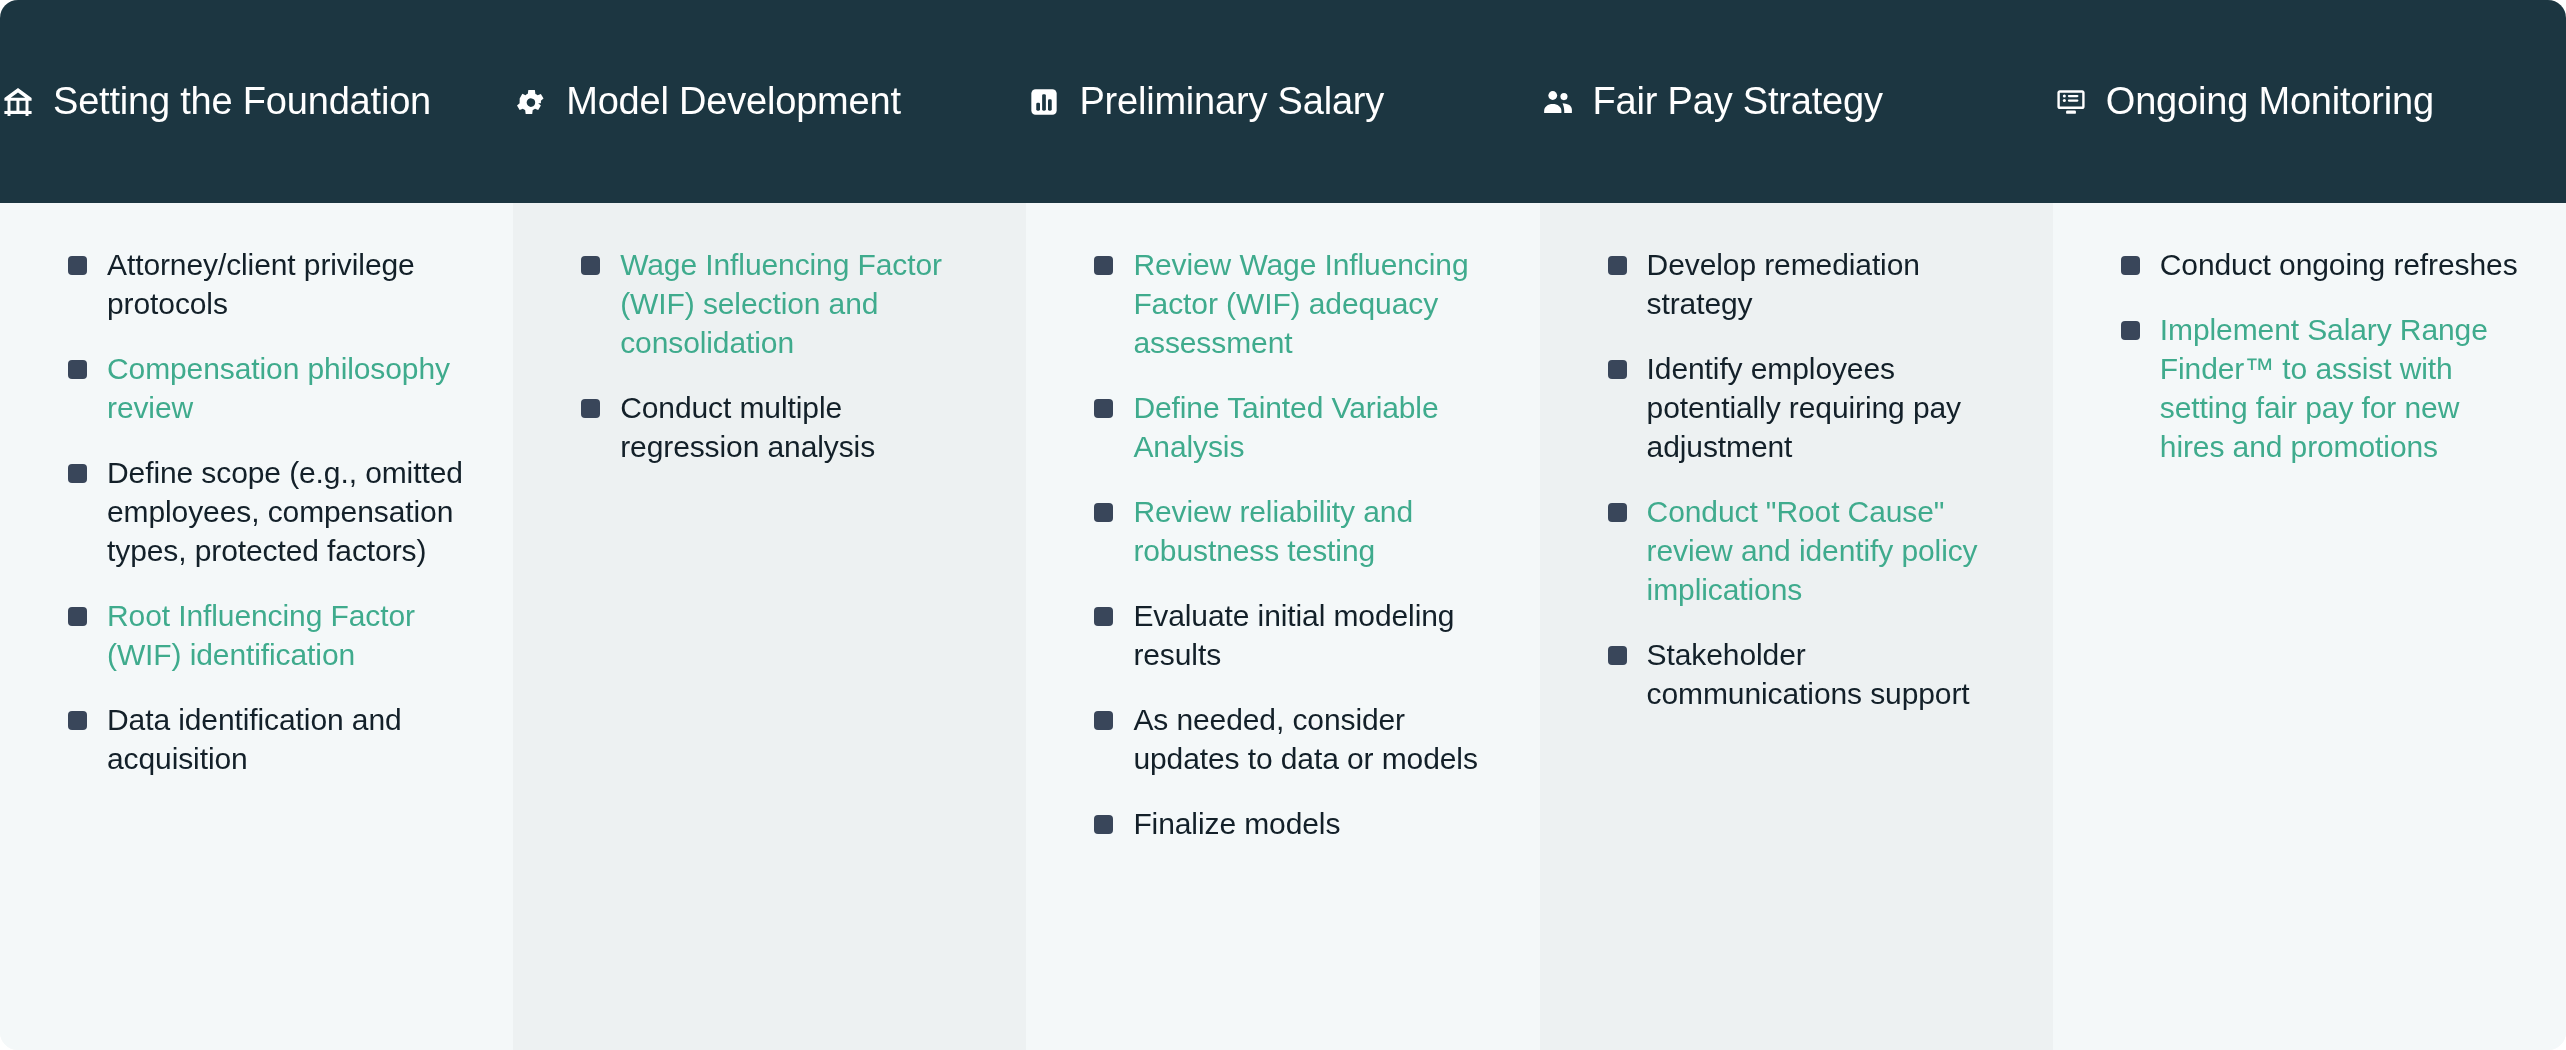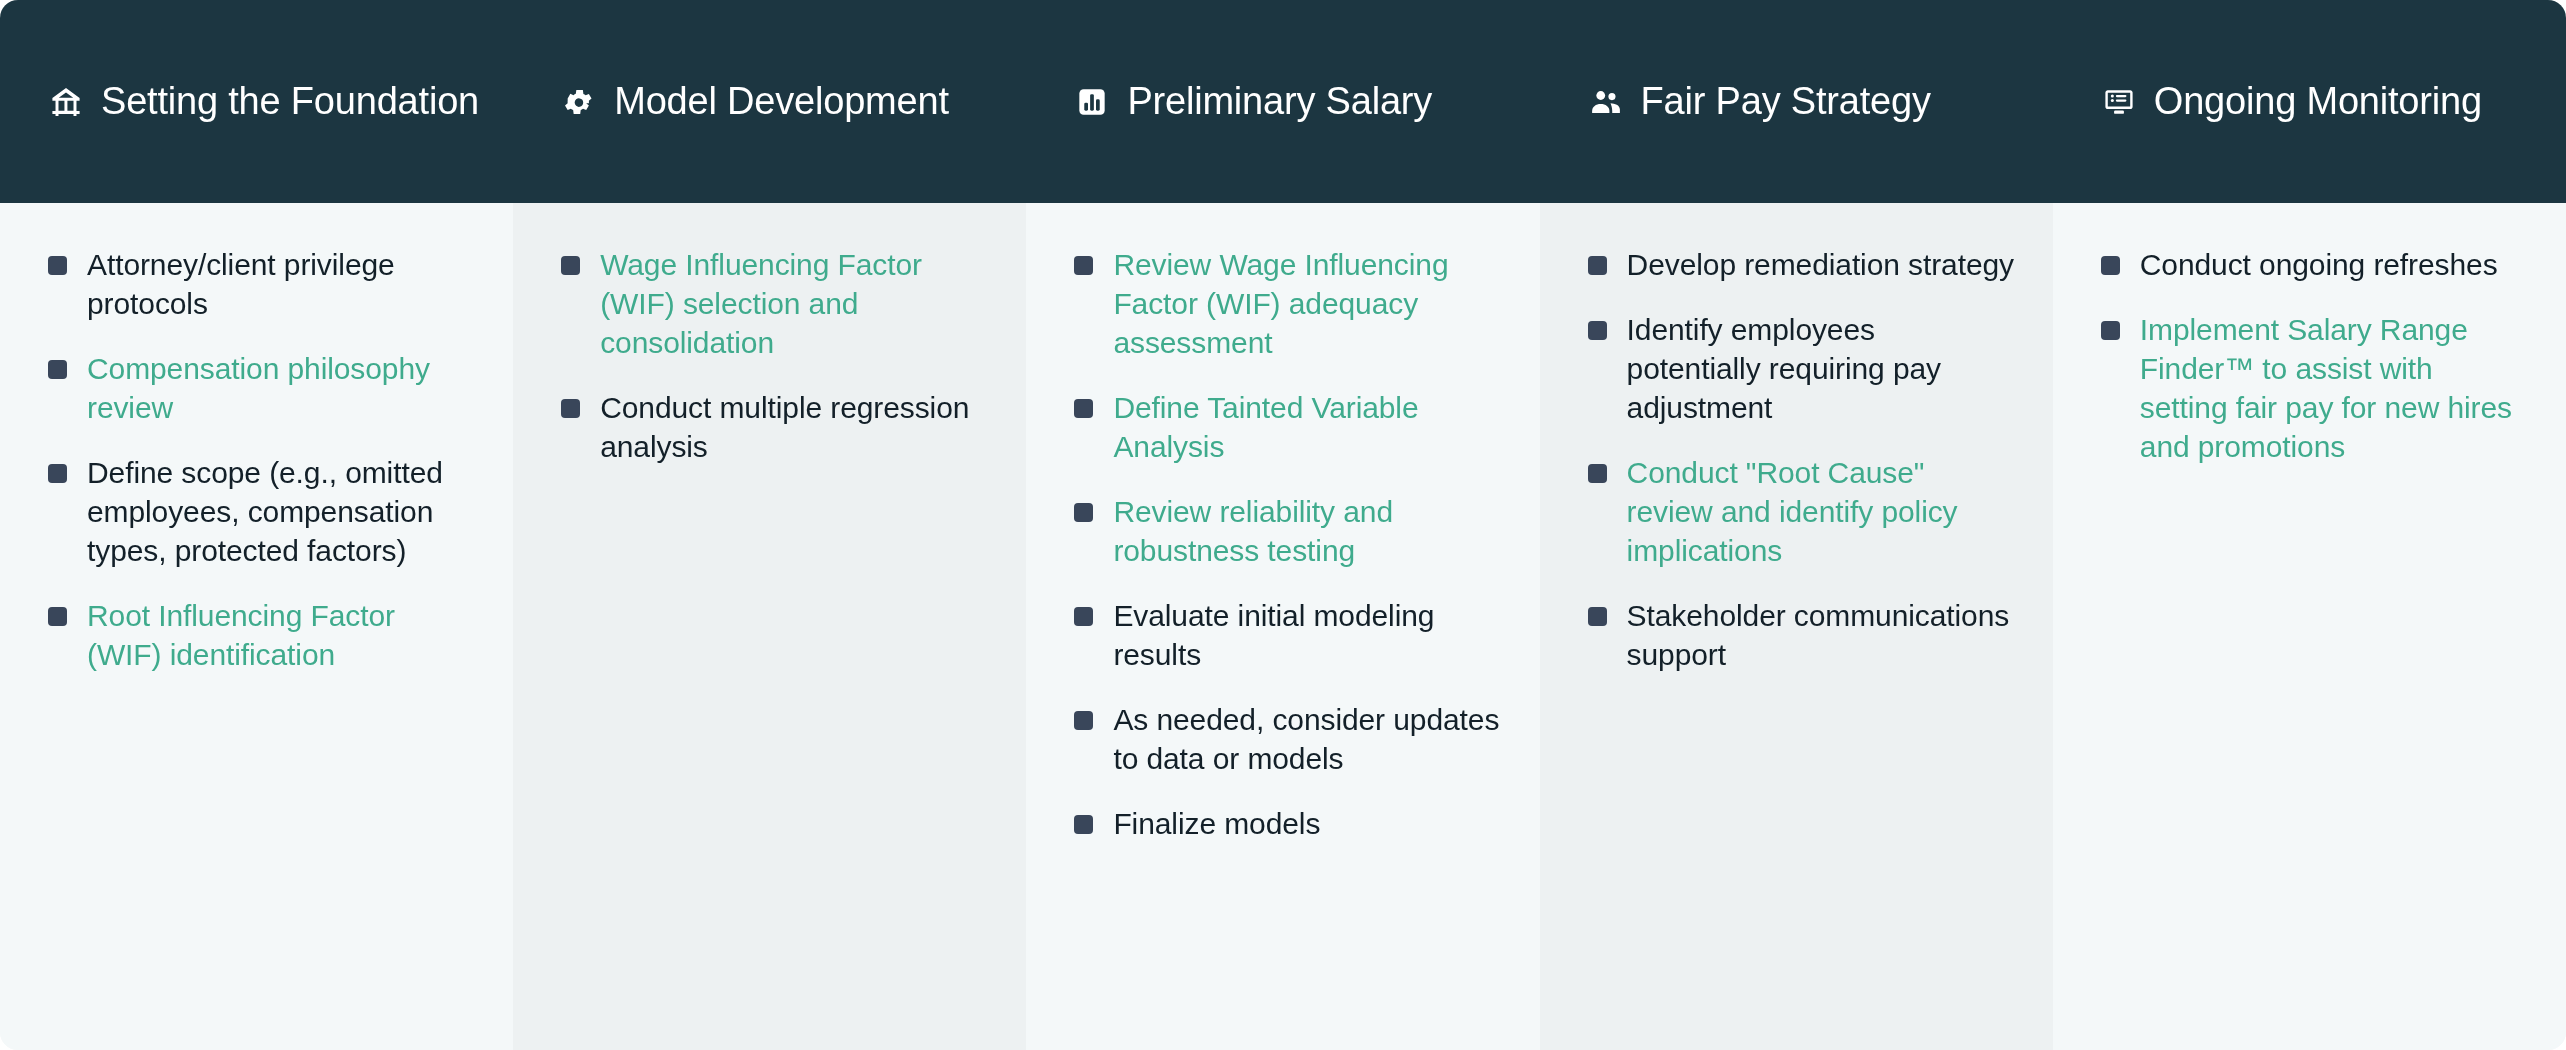--- a/index.html
+++ b/index.html
@@ -41,21 +41,20 @@
     height: 203px;
     background: #1c3641;
     display: grid;
     grid-template-columns: repeat(5, 1fr);
     align-items: center;
   }
   .header-cell {
     display: flex;
     align-items: center;
     gap: 17px;
-    padding-left: 48px;
     box-sizing: border-box;
     height: 100%;
   }
   .header-icon {
     flex: 0 0 auto;
     width: 36px;
     height: 36px;
     display: flex;
     align-items: center;
     justify-content: center;
@@ -73,21 +72,21 @@
 
   
   .columns {
     position: relative;
     z-index: 1;
     display: grid;
     grid-template-columns: repeat(5, 1fr);
     height: 847px;
   }
   .column {
-    padding: 42px 38px 30px 48px;
+    padding: 42px 38px 30px 68px;
     box-sizing: border-box;
   }
   .item {
     display: flex;
     align-items: flex-start;
     gap: 20px;
     margin-bottom: 26px;
   }
   .bullet {
     flex: 0 0 auto;
@@ -184,20 +183,24 @@
           <span class="item-text accent">Compensation philosophy review</span>
         </div>
         <div class="item">
           <span class="bullet"></span>
           <span class="item-text">Define scope (e.g., omitted employees, compensation types, protected factors)</span>
         </div>
         <div class="item">
           <span class="bullet"></span>
           <span class="item-text accent">Root Influencing Factor (WIF) identification</span>
         </div>
+        <div class="item">
+          <span class="bullet"></span>
+          <span class="item-text">Data identification and acquisition</span>
+        </div>
       </div>
       <div class="column">
         <div class="item">
           <span class="bullet"></span>
           <span class="item-text accent">Wage Influencing Factor (WIF) selection and consolidation</span>
         </div>
         <div class="item">
           <span class="bullet"></span>
           <span class="item-text">Conduct multiple regression analysis</span>
         </div>

